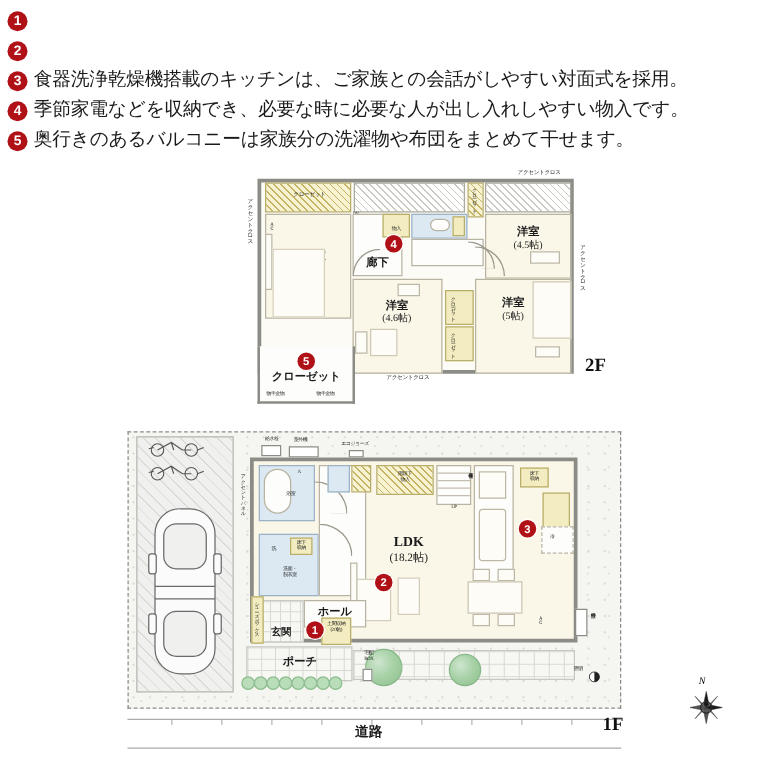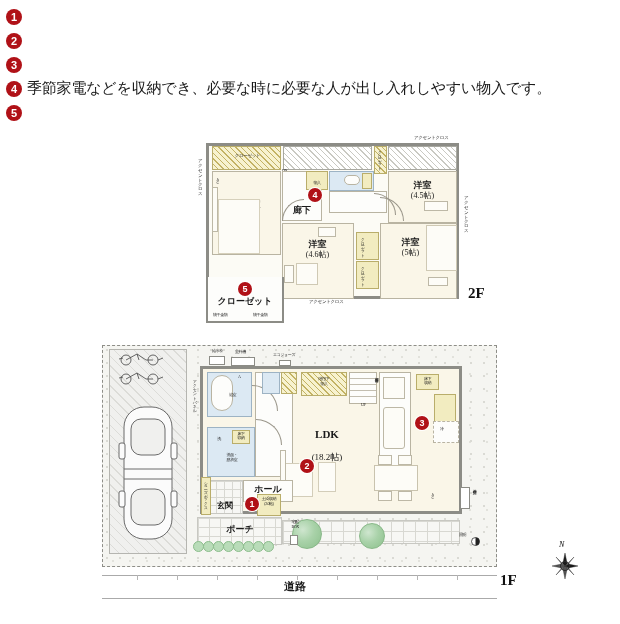--- a/index.html
+++ b/index.html
@@ -279,27 +279,29 @@
 
 <div id="feature-list">
   <div class="feature-row">
     <div class="feature-num">1</div>
   </div>
   <div class="feature-row">
     <div class="feature-num">2</div>
   </div>
   <div class="feature-row">
     <div class="feature-num">3</div>
+    <div class="feature-text">食器洗浄乾燥機搭載のキッチンは、ご家族との会話がしやすい対面式を採用。</div>
   </div>
   <div class="feature-row">
     <div class="feature-num">4</div>
     <div class="feature-text">季節家電などを収納でき、必要な時に必要な人が出し入れしやすい物入です。</div>
   </div>
   <div class="feature-row">
     <div class="feature-num">5</div>
+    <div class="feature-text">奥行きのあるバルコニーは家族分の洗濯物や布団をまとめて干せます。</div>
   </div>
 </div>
 
 <div class="plan" id="plan-2f">
 
   <div class="lbl lbl-tiny" style="left:218px; top:-1px;">アクセントクロス</div>
   <div class="lbl lbl-tiny vert" style="left:1px; top:18px;">アクセントクロス</div>
   <div class="lbl lbl-tiny vert" style="left:267px; top:55px;">アクセントクロス</div>
   <div class="lbl lbl-tiny" style="left:113px; top:163px;">アクセントクロス</div>
 
@@ -444,21 +446,21 @@
   <div class="room-yellow" style="left:319px; top:37px; width:23px; height:16px;"></div>
   <div class="lbl lbl-micro" style="left:320px; top:40px; width:21px; white-space:pre-line;">床下
 収納</div>
   <div class="marker" style="left:318px; top:79px;">3</div>
 
   <div class="room-yellow" style="left:337px; top:57px; width:22px; height:45px;"></div>
   <div class="room-white" style="left:336px; top:84px; width:26px; height:22px; border-style:dashed;"></div>
   <div class="lbl lbl-micro" style="left:343px; top:90px;">冷</div>
 
   <div class="lbl lbl-room" style="left:200px; top:92px; width:60px; font-size:11px;">LDK</div>
-  <div class="lbl" style="left:200px; top:116px; width:60px; font-size:9px;">(18.2帖)</div>
+  <div class="lbl" style="left:200px; top:105px; width:60px; font-size:9px;">(18.2帖)</div>
   <div class="marker" style="left:203px; top:122px;">2</div>
 
   <div class="furn" style="left:186px; top:126px; width:30px; height:34px; border-color:#d3cdb9;"></div>
   <div class="furn" style="left:221px; top:125px; width:18px; height:30px; border-color:#d3cdb9;"></div>
   <div class="furn" style="left:277px; top:128px; width:44px; height:26px; border-color:#c9c3ae;"></div>
   <div class="furn" style="left:281px; top:118px; width:14px; height:10px;"></div>
   <div class="furn" style="left:301px; top:118px; width:14px; height:10px;"></div>
   <div class="furn" style="left:281px; top:154px; width:14px; height:10px;"></div>
   <div class="furn" style="left:301px; top:154px; width:14px; height:10px;"></div>
   <div class="furn" style="left:183px; top:113px; width:6px; height:34px;"></div>
@@ -507,21 +509,21 @@
   <div class="road-tick" style="left:80px; top:238px;"></div>
   <div class="road-tick" style="left:120px; top:238px;"></div>
   <div class="road-tick" style="left:160px; top:238px;"></div>
   <div class="road-tick" style="left:200px; top:238px;"></div>
   <div class="road-tick" style="left:240px; top:238px;"></div>
   <div class="road-tick" style="left:280px; top:238px;"></div>
   <div class="road-tick" style="left:320px; top:238px;"></div>
   <div class="road-tick" style="left:360px; top:238px;"></div>
   <div class="lbl" style="left:173px; top:244px; width:50px; font-size:11px; font-weight:bold;">道路</div>
 
-  <div class="floor-tag" style="left:403px; top:235px;">1F</div>
+  <div class="floor-tag" style="left:385px; top:235px;">1F</div>
 </div>
 
 <div id="compass-n">N</div>
 <svg id="compass" viewBox="0 0 26 26">
   <g fill="#2a2a2a" stroke="#2a2a2a" stroke-width="0.4">
     <polygon points="13,0 15.2,10.8 13,13 10.8,10.8" fill="#1a1a1a"></polygon>
     <polygon points="13,26 15.2,15.2 13,13 10.8,15.2" fill="#555"></polygon>
     <polygon points="0,13 10.8,10.8 13,13 10.8,15.2" fill="#555"></polygon>
     <polygon points="26,13 15.2,10.8 13,13 15.2,15.2" fill="#1a1a1a"></polygon>
     <polygon points="4,4 11,11 13,13 10,11.5" fill="#888"></polygon>

